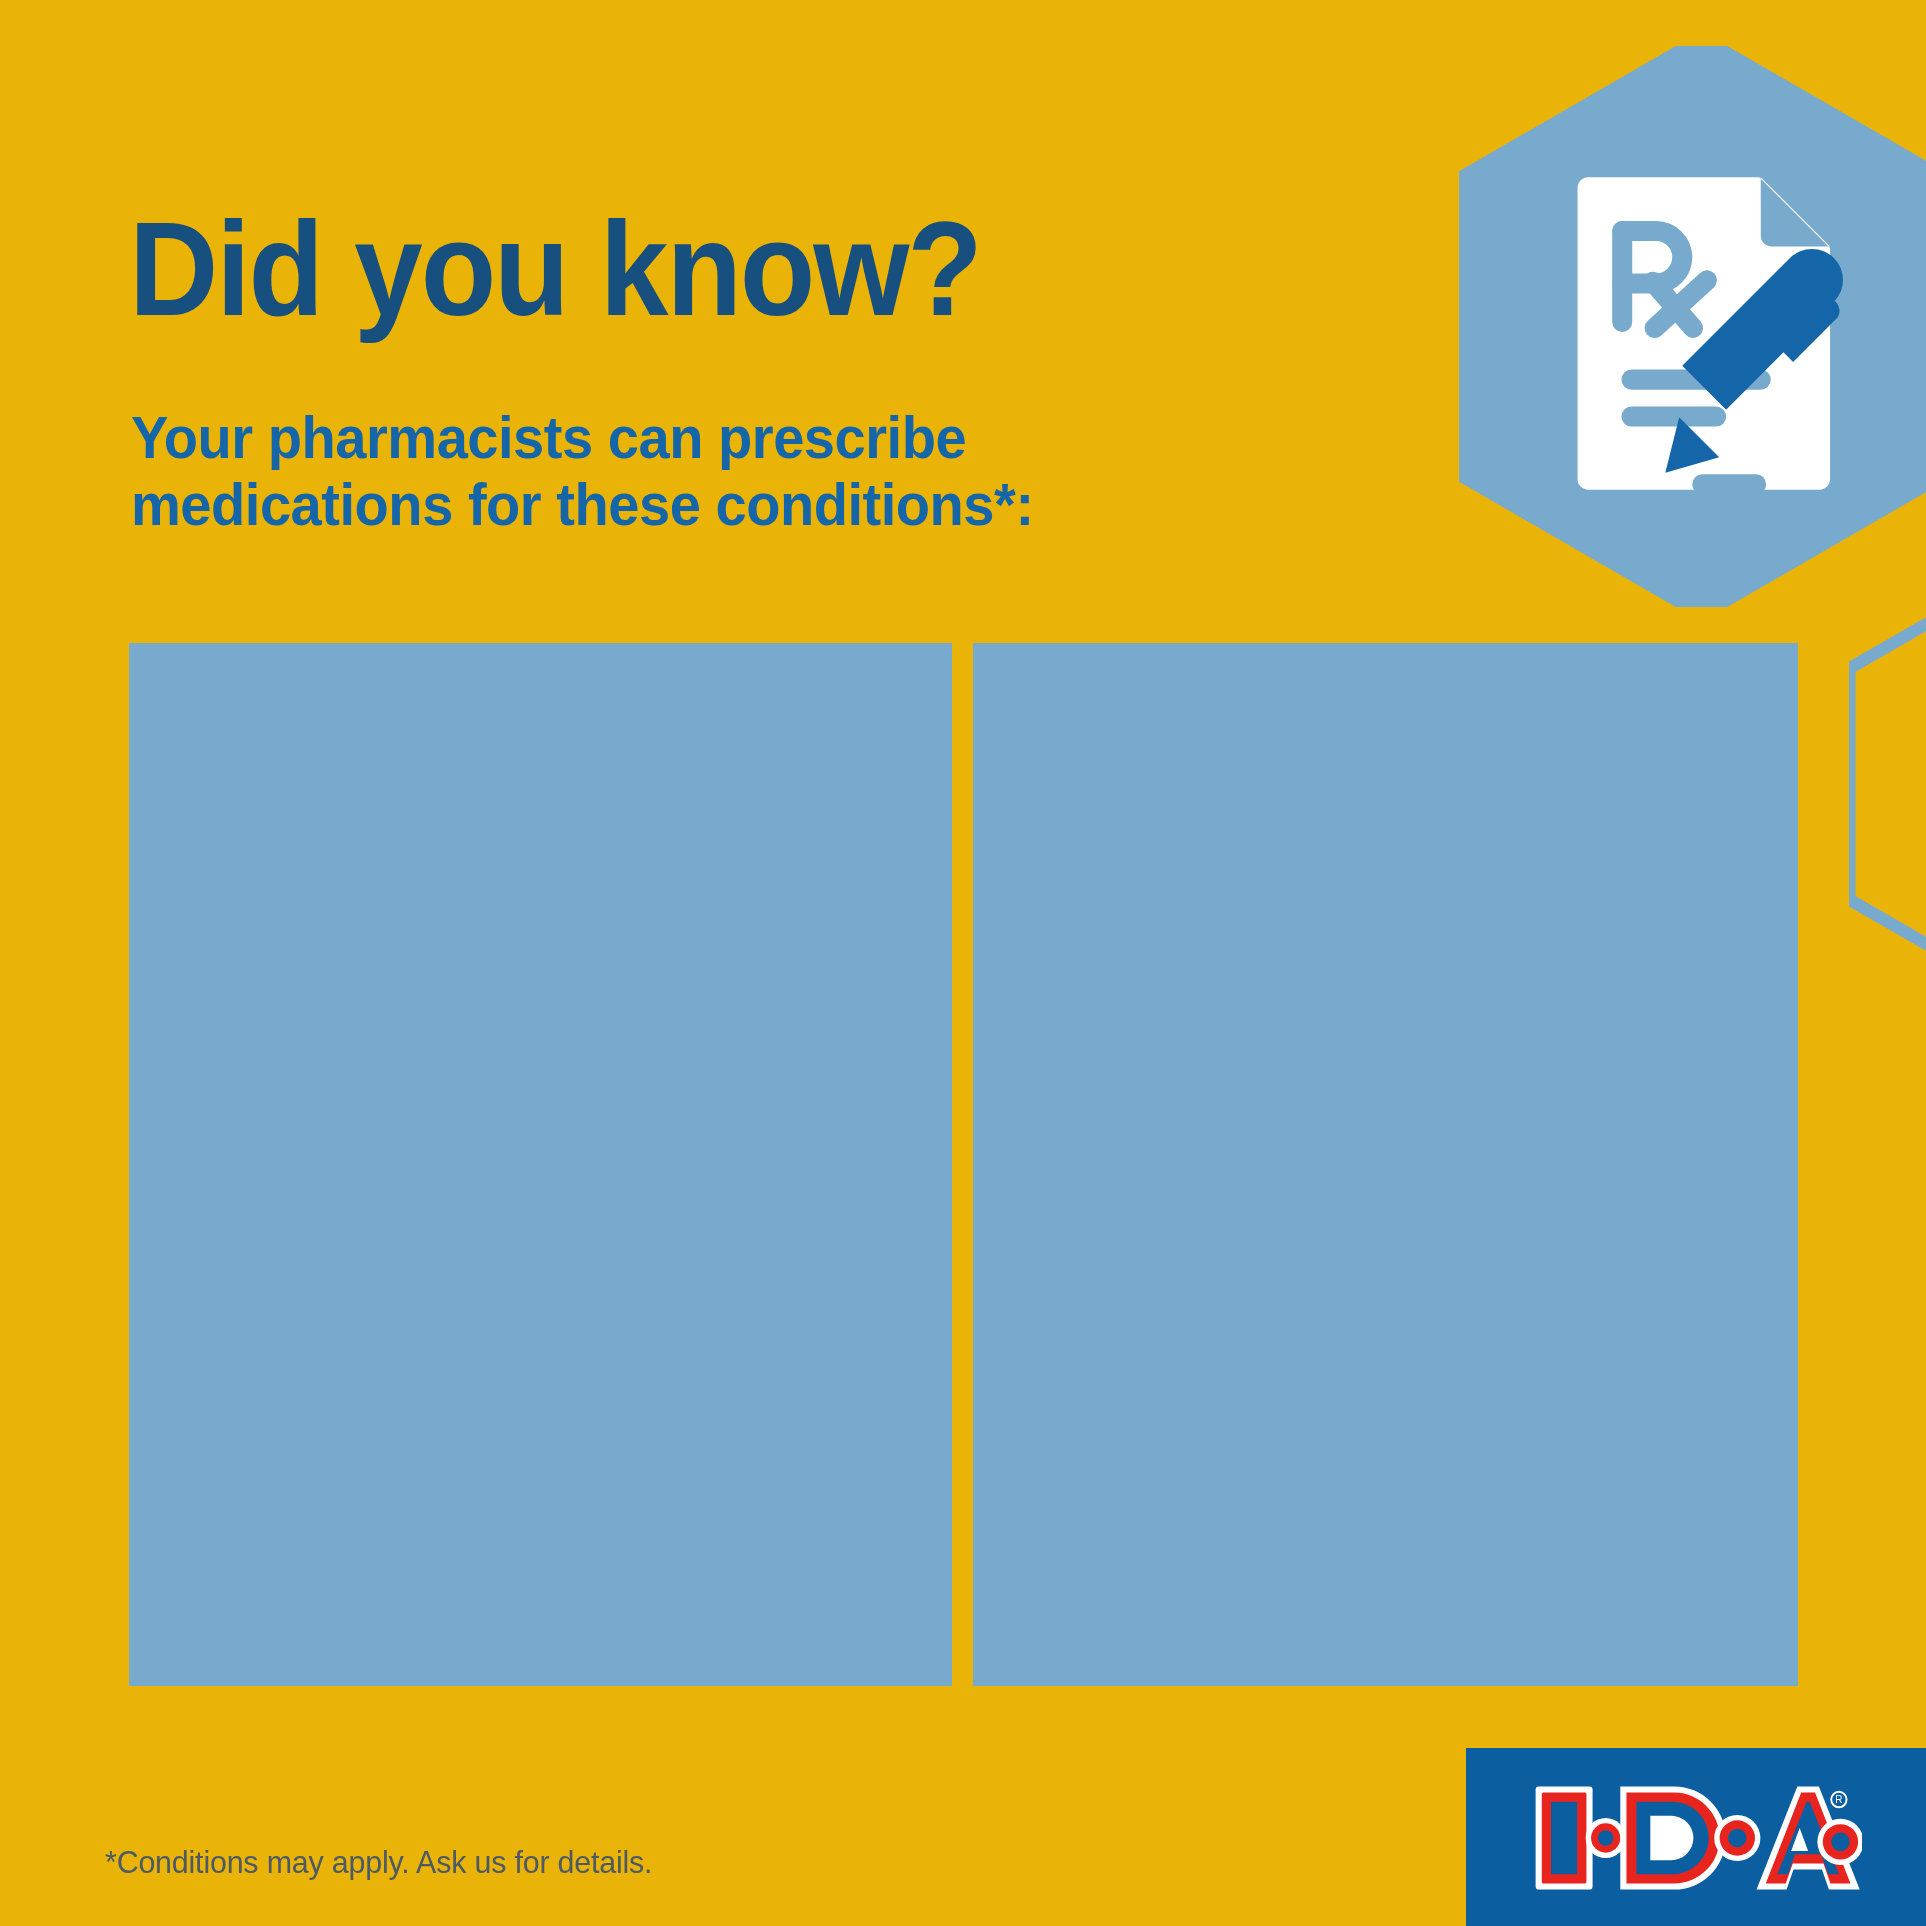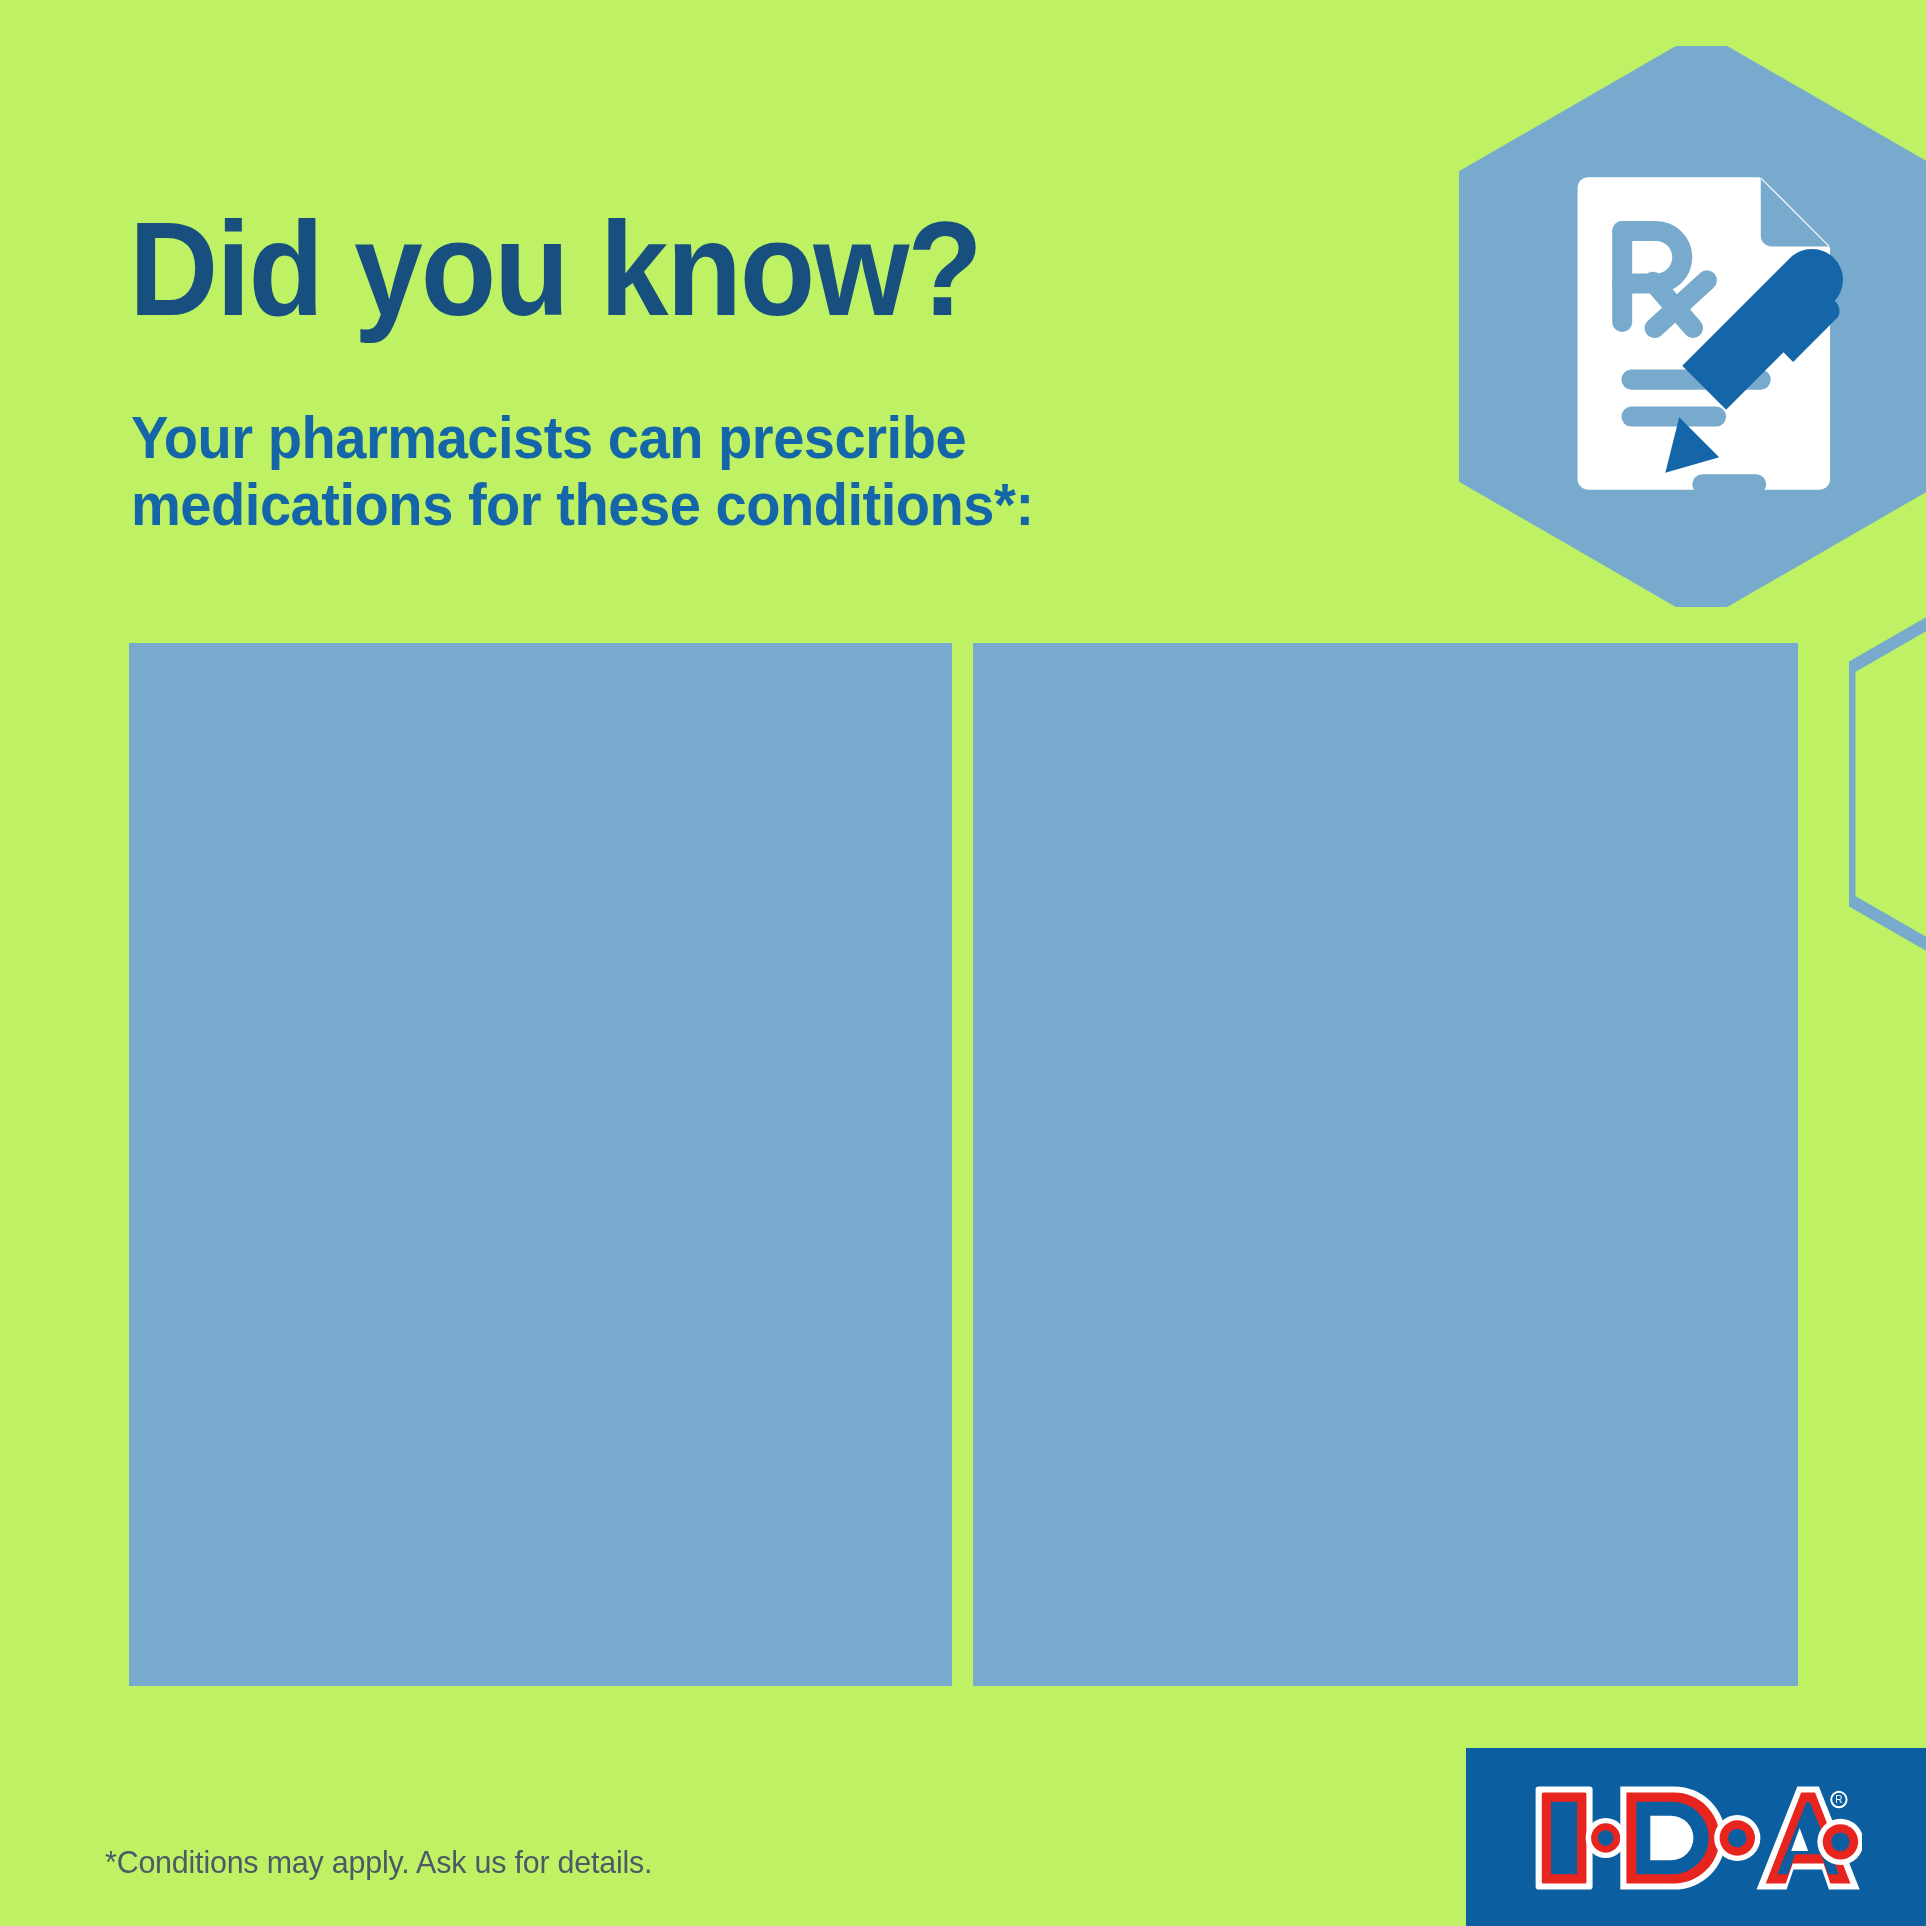--- a/index.html
+++ b/index.html
@@ -10,21 +10,21 @@
     width: 1926px;
     height: 1926px;
     background: #b3d1e6;
     font-family: "Liberation Sans", sans-serif;
     overflow: hidden;
   }
   .poster {
     position: relative;
     width: 1926px;
     height: 1926px;
-    background: #bef264;
+    background: #eab308;
     overflow: hidden;
   }
 
   
   .hex-outline-wrap {
     position: absolute;
     left: 1849px;
     top: 553px;
     width: 401px;
     height: 462px;

